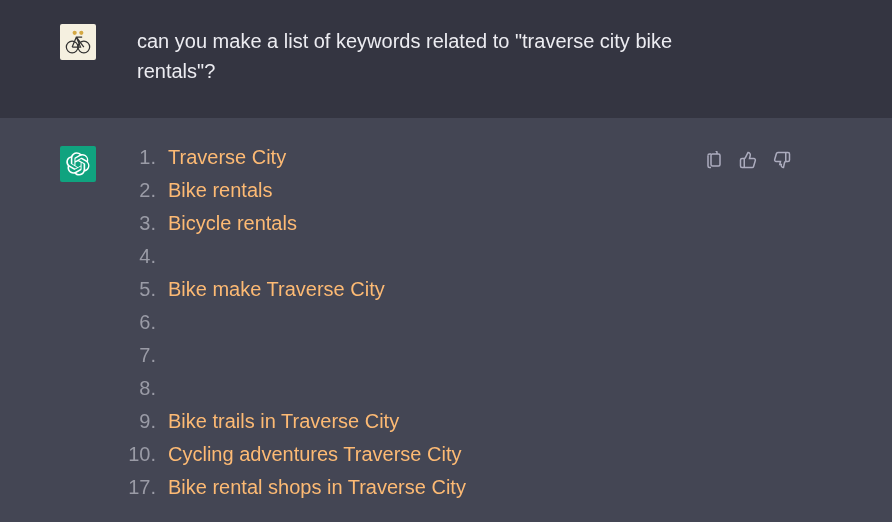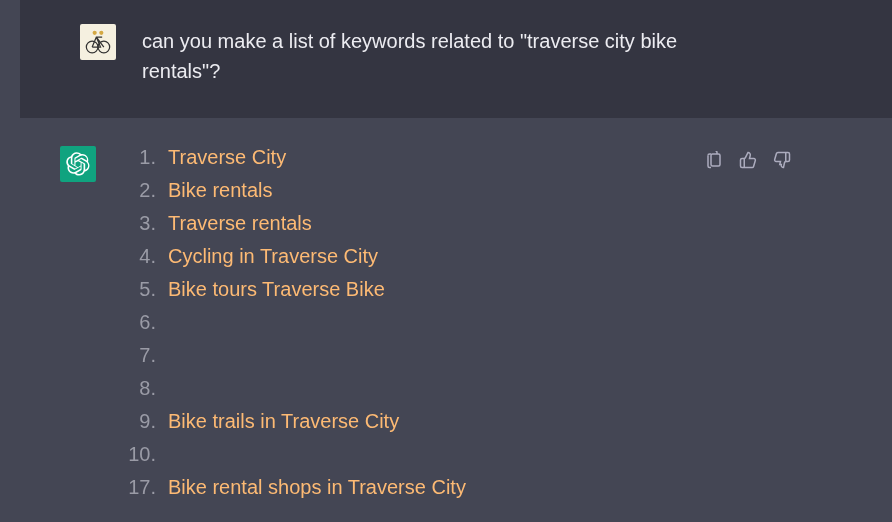--- a/index.html
+++ b/index.html
@@ -11,22 +11,21 @@
       width: 892px;
       height: 522px;
       background: #444654;
       font-family: -apple-system, BlinkMacSystemFont, "Segoe UI", Helvetica, Arial, sans-serif;
       overflow: hidden;
     }
     .user-block {
       background: #343541;
       padding: 24px 60px 32px 60px;
       display: flex;
-      gap: 26px;
-      margin-left: 20px;
+      gap: 41px;
     }
     .user-avatar {
       width: 36px;
       height: 36px;
       flex-shrink: 0;
       background: #f5f0e0;
       border-radius: 2px;
       display: flex;
       align-items: center;
       justify-content: center;
@@ -140,45 +139,45 @@
       <div class="list-row">
           <span class="num">1.</span>
           <span class="item">Traverse City</span>
         </div>
       <div class="list-row">
           <span class="num">2.</span>
           <span class="item">Bike rentals</span>
         </div>
       <div class="list-row">
           <span class="num">3.</span>
-          <span class="item">Traverse rentals</span>
+          <span class="item">Bicycle rentals</span>
         </div>
       <div class="list-row">
           <span class="num">4.</span>
-          <span class="item">Cycling in Traverse City</span>
         </div>
       <div class="list-row">
           <span class="num">5.</span>
-          <span class="item">Bike tours Traverse Bike</span>
+          <span class="item">Bike make Traverse City</span>
         </div>
       <div class="list-row">
           <span class="num">6.</span>
         </div>
       <div class="list-row">
           <span class="num">7.</span>
         </div>
       <div class="list-row">
           <span class="num">8.</span>
         </div>
       <div class="list-row">
           <span class="num">9.</span>
           <span class="item">Bike trails in Traverse City</span>
         </div>
       <div class="list-row">
           <span class="num">10.</span>
+          <span class="item">Cycling adventures Traverse City</span>
         </div>
       <div class="list-row">
           <span class="num">17.</span>
           <span class="item">Bike rental shops in Traverse City</span>
         </div>
     </div>
     <div class="actions">
       <div class="action-btn">
         <svg viewBox="0 0 24 24">
           <rect x="8" y="4" width="12" height="16" rx="2"></rect>

